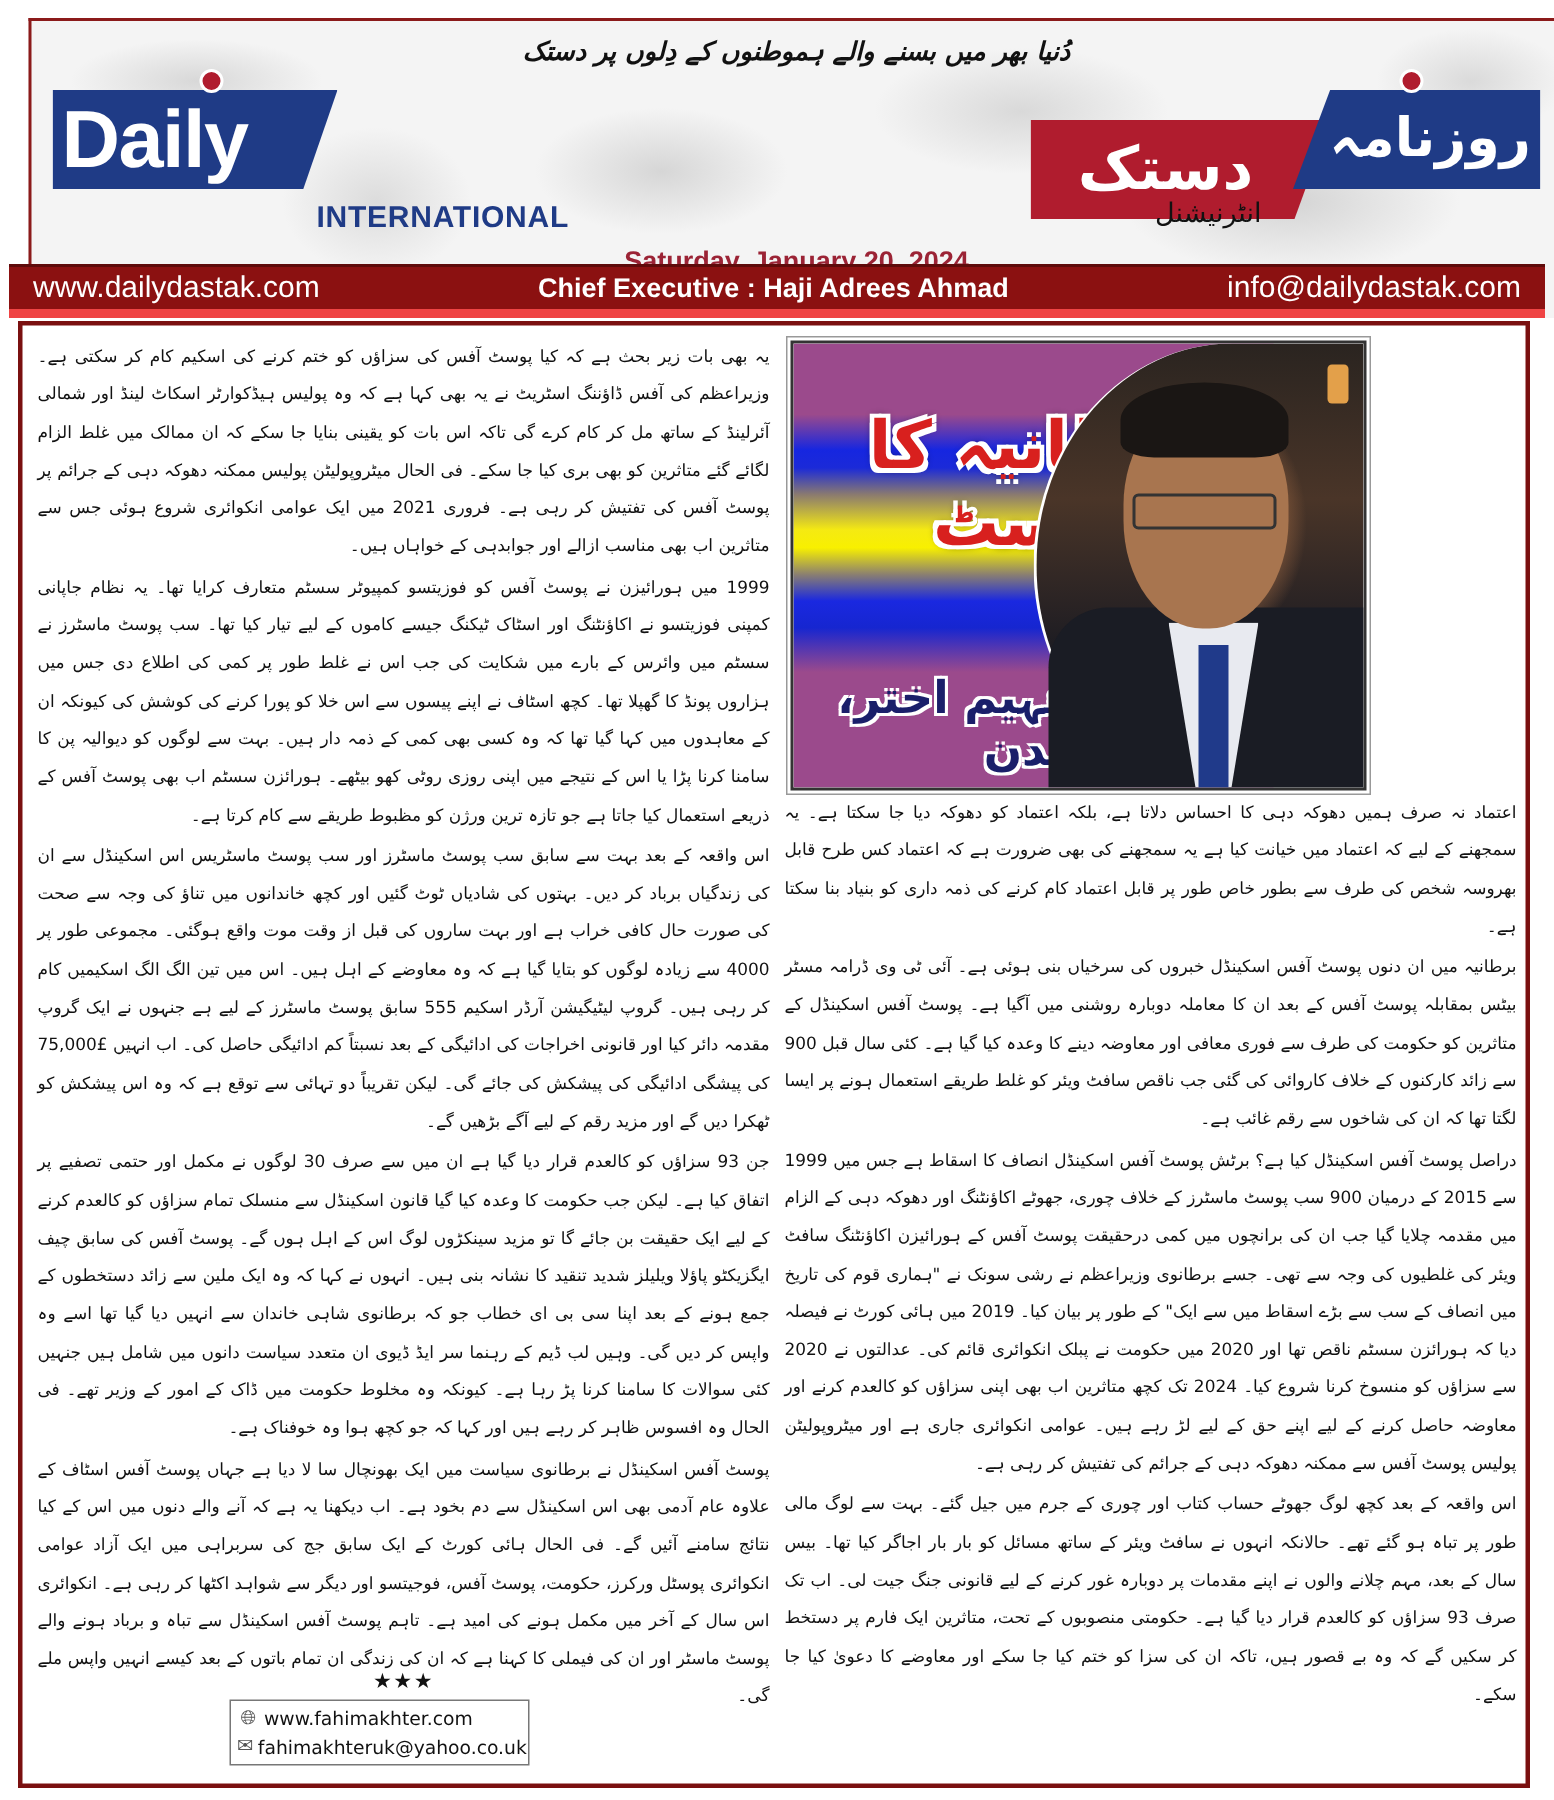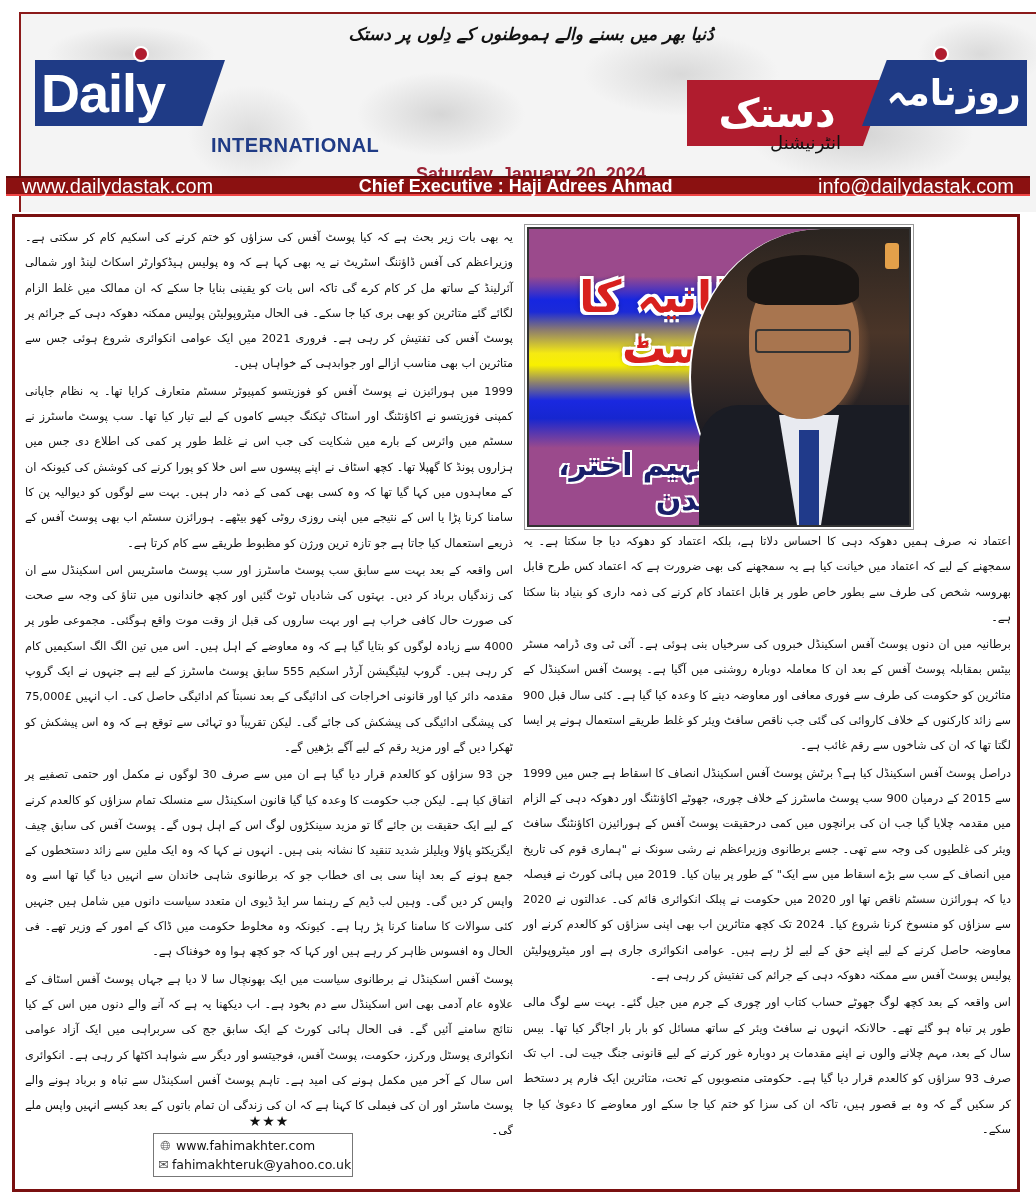--- a/index.html
+++ b/index.html
@@ -71,22 +71,22 @@
     border-radius: 50%; background: #b01c2e; border: 2px solid #fff;
   }
   .logo-ur-sub {
     position: absolute; right: 200px; top: 118px; font-size: 18px; color: #111; direction: rtl;
   }
   .dateline {
     position: absolute; left: 0; right: 0; top: 150px; text-align: center;
     font-family: "Liberation Sans", sans-serif; font-weight: bold; font-size: 18px; color: #9b2335;
   }
   .infobar {
-    position: absolute; left: 6px; top: 176px; width: 1024px; height: 20px;
-    background: #8b1111; border-top: 2px solid #5e0b0b; border-bottom: 2px solid #ef4444;
+    position: absolute; left: 6px; top: 176px; width: 1024px; height: 36px;
+    background: #8b1111; border-top: 2px solid #5e0b0b; border-bottom: 6px solid #ef4444;
     display: flex; align-items: center; justify-content: space-between; padding: 0 16px;
     color: #fff; font-family: "Liberation Sans", sans-serif; font-size: 20px;
   }
   .infobar .ce { font-weight: bold; font-size: 18px; }
 
   
   .article {
     position: absolute; left: 12px; top: 214px; width: 1008px; height: 978px;
     border: 3px solid #7a1010; background: #fff;
   }

